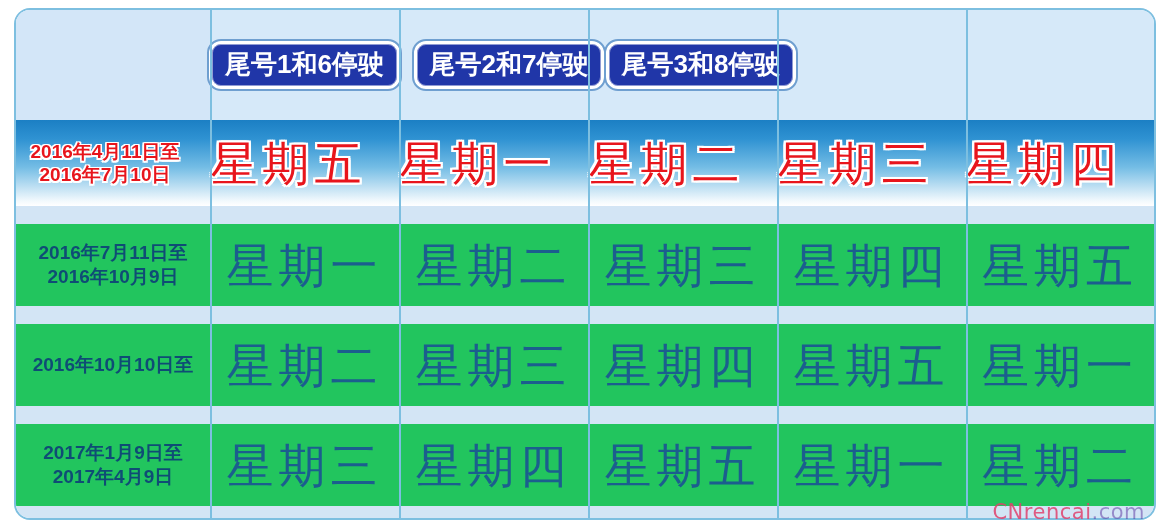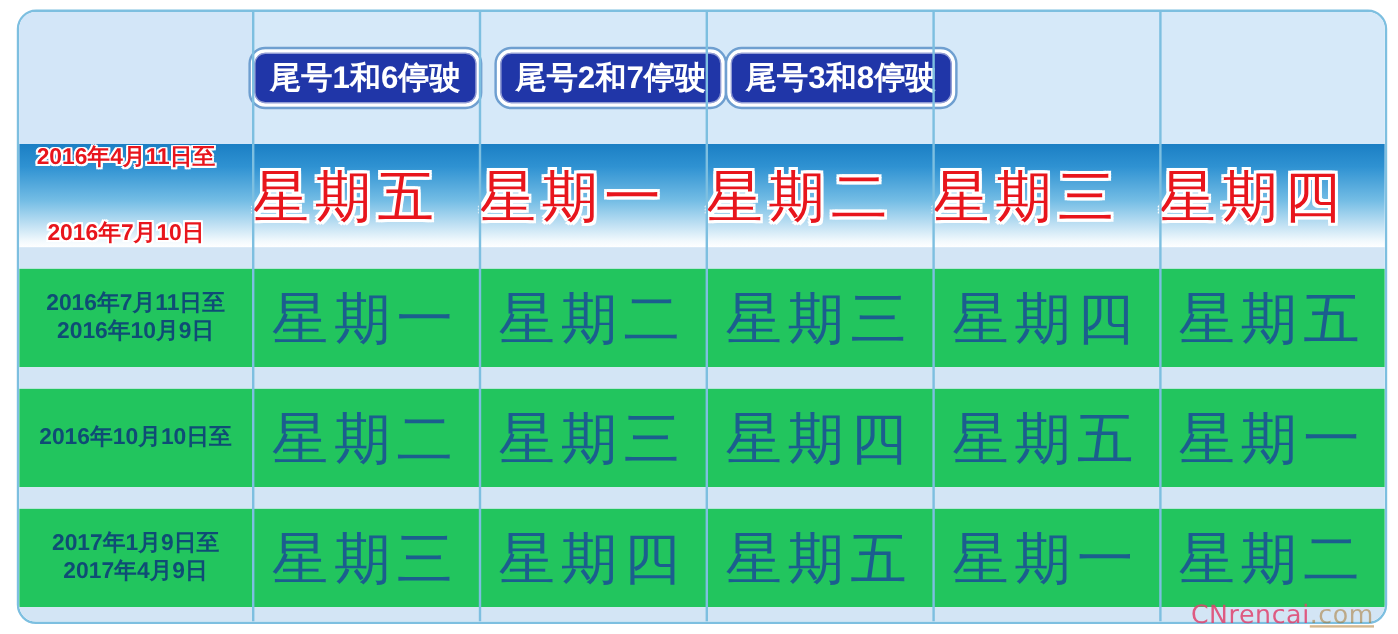--- a/index.html
+++ b/index.html
@@ -177,21 +177,21 @@
     position: absolute;
     right: 20px;
     bottom: 4px;
     font-size: 21px;
     letter-spacing: 0.5px;
     font-family: "DejaVu Sans", "Liberation Sans", sans-serif;
     z-index: 20;
     white-space: nowrap;
   }
   .wm-a { color: #e0426e; opacity: 0.85; }
-  .wm-b { color: #a16207; opacity: 0.45; text-decoration: underline; }
+  .wm-b { color: #4c1d95; opacity: 0.45; }
 </style>
 </head>
 <body>
 
 <div id="root">
 
   <div class="table-frame">
 
     <div class="vline" style="left:194px;"></div>
     <div class="vline" style="left:383px;"></div>
@@ -209,21 +209,21 @@
         <span class="badge">尾号2和7停驶</span>
       </div>
       <div class="header-cell" style="width:164px;">
         <span class="badge">尾号3和8停驶</span>
       </div>
     </div>
 
     <div class="rows">
 
       <div class="row highlight">
-        <div class="cell" style="width:178px;justify-content:space-between;">
+        <div class="cell" style="width:178px;">
           <span class="date-text date-line">2016年4月11日至</span>
           <span class="date-text date-line">2016年7月10日</span>
         </div>
         <div class="cell" style="width:189px;">
           <span class="day-text">星期五</span>
         </div>
         <div class="cell" style="width:189px;">
           <span class="day-text">星期一</span>
         </div>
         <div class="cell" style="width:189px;">

